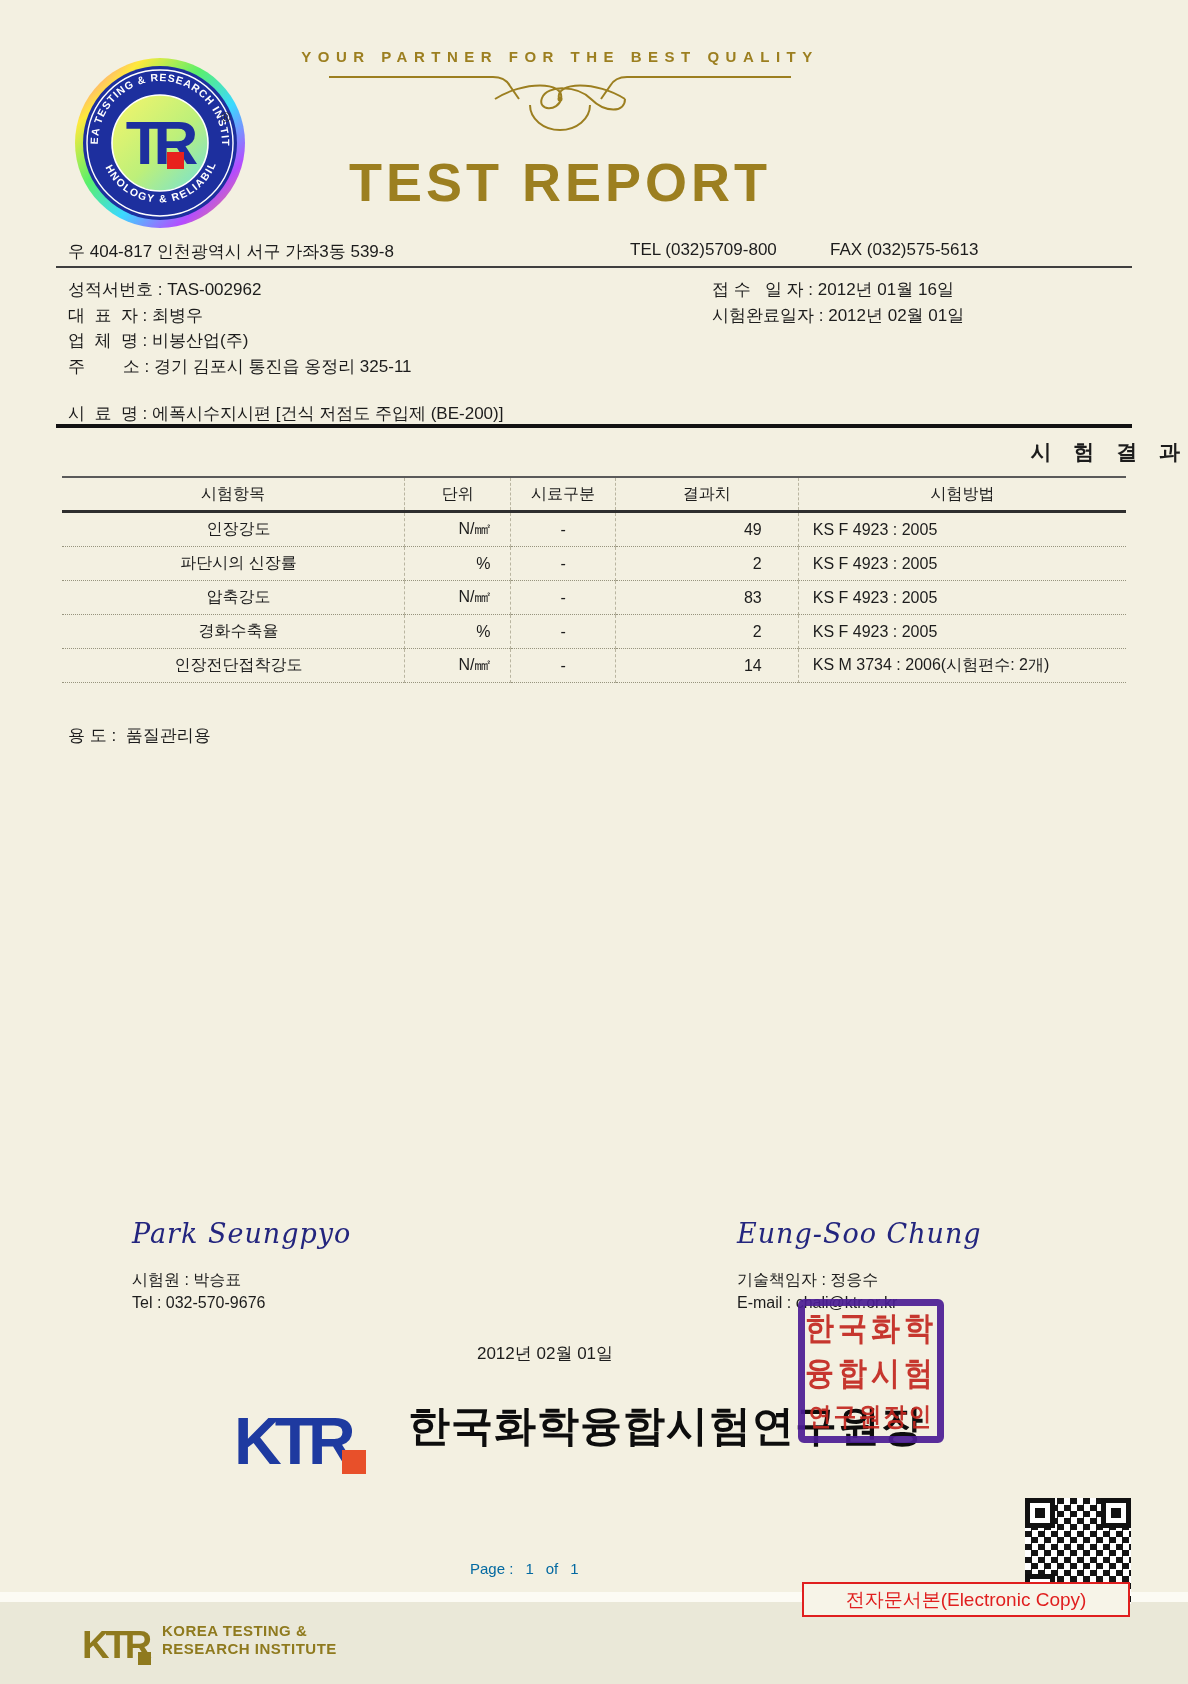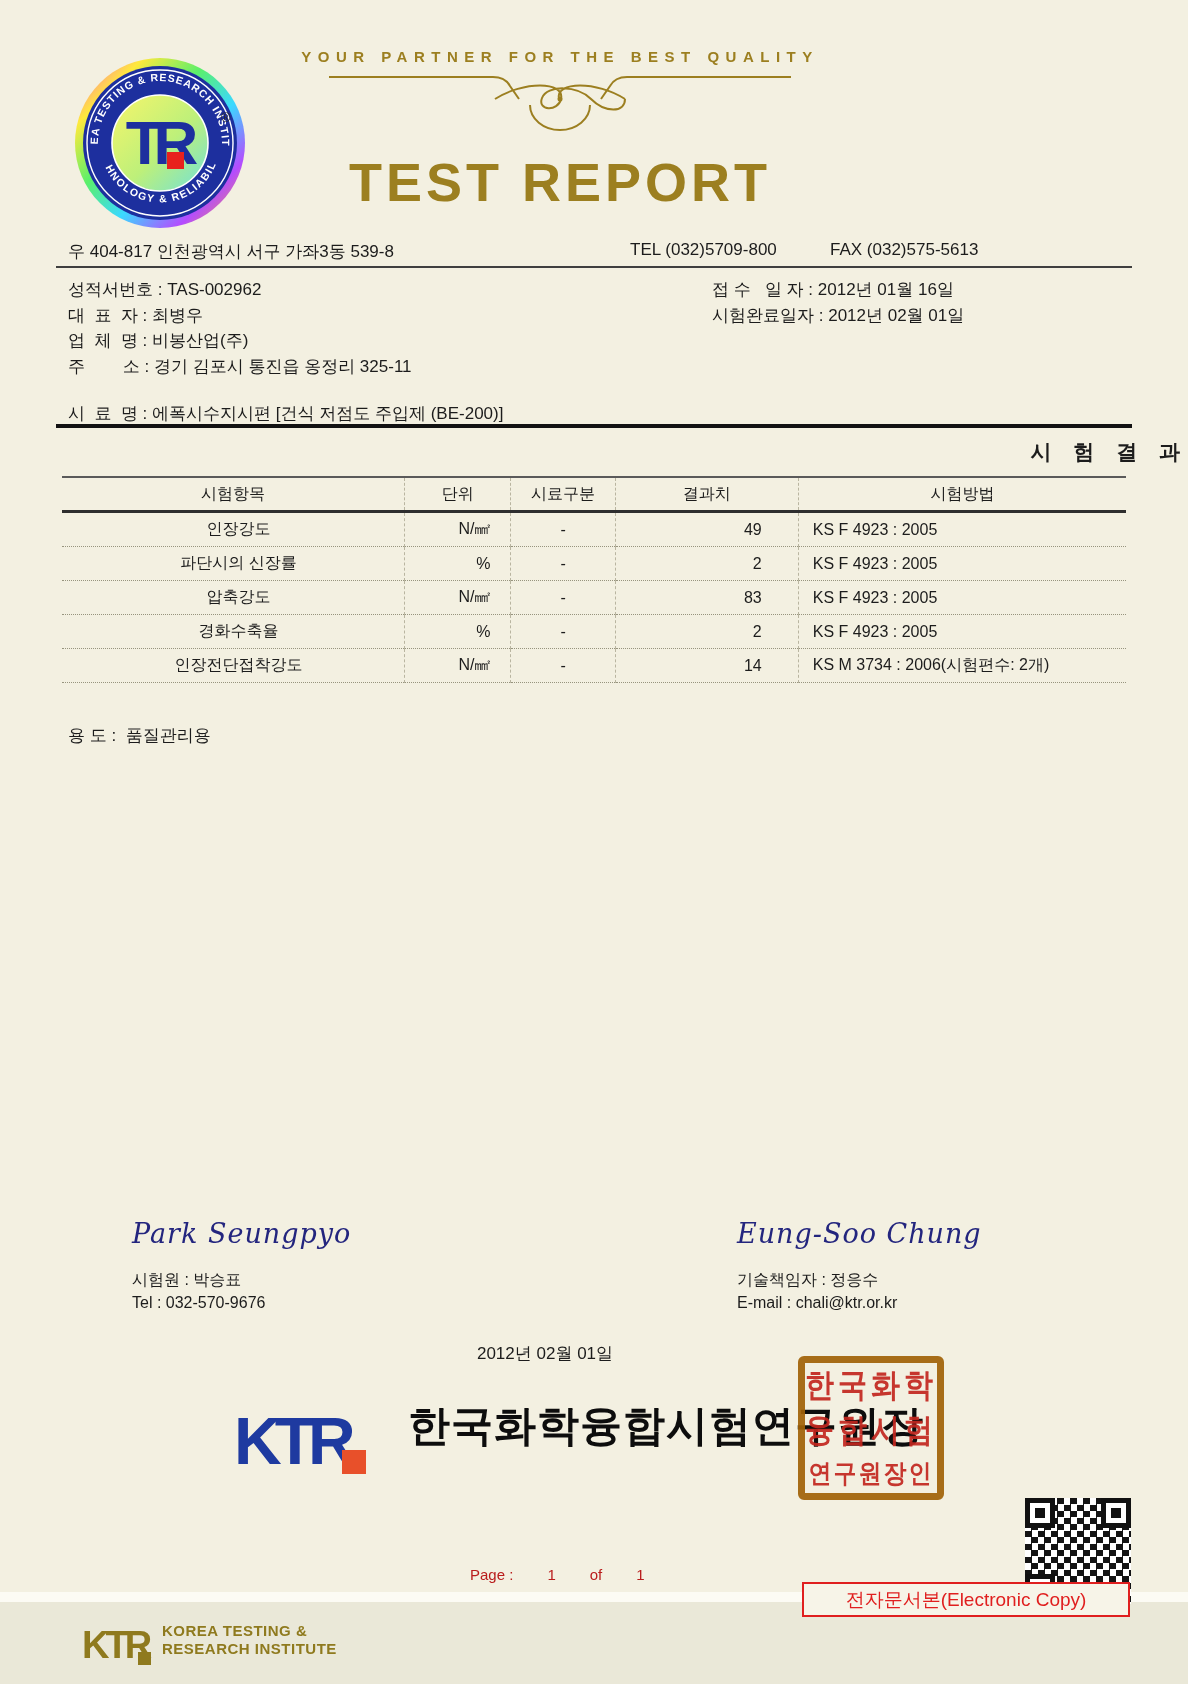--- a/index.html
+++ b/index.html
@@ -49,36 +49,36 @@
   .sig-left{left:132px;top:1218px;}
   .sig-right{left:737px;top:1218px;}
   .signer{font-size:16px;line-height:23px;}
   .signer-left{left:132px;top:1268px;}
   .signer-right{left:737px;top:1268px;}
 
   
   .issue-date{top:1342px;left:0;width:1090px;text-align:center;font-size:17px;}
   #ktr-logo{left:230px;top:1384px;}
   .org-title{left:408px;top:1398px;font-size:42px;font-weight:800;letter-spacing:1px;color:#0d0d0d;white-space:nowrap;}
-  .seal{left:798px;top:1356px;width:132px;height:130px;border:7px solid #a16207;border-radius:6px;
+  .seal{left:798px;top:1299px;width:132px;height:130px;border:7px solid #4c1d95;border-radius:6px;
         display:flex;flex-direction:column;justify-content:space-around;align-items:center;
         color:#c3271f;font-weight:bold;opacity:.92;z-index:4;}
   .seal-row{letter-spacing:4px;font-size:29px;line-height:1;transform:scale(1,1.12);}
   .seal-row.small{font-size:23px;letter-spacing:2px;}
 
   
   .qr{left:1025px;top:1498px;width:106px;height:106px;background:#fff;z-index:3;
       background-image:repeating-conic-gradient(#141414 0% 25%, #ffffff 0% 50%);
       background-size:13px 13px;}
   .finder{position:absolute;width:30px;height:30px;border:5px solid #111;background:#fff;box-sizing:border-box;}
   .finder::after{content:'';position:absolute;left:5px;top:5px;width:10px;height:10px;background:#111;}
   .f-tl{left:0;top:0;} .f-tr{right:0;top:0;} .f-bl{left:0;bottom:0;}
 
   
-  .page-row{left:470px;top:1560px;font-size:15px;display:flex;gap:34px;color:#b91c1c;margin-top:6px;}
+  .page-row{left:470px;top:1560px;font-size:15px;display:flex;gap:12px;color:#0369a1;}
   .ecopy{left:802px;top:1582px;width:324px;height:31px;border:2px solid #e01f1f;background:#f7f4e8;
          color:#e01f1f;font-size:19px;line-height:31px;text-align:center;z-index:5;}
   .white-strip{top:1592px;left:0;width:1188px;height:10px;background:#fcfbf4;z-index:1;}
   .footer-band{top:1602px;left:0;width:1188px;height:82px;background:#eae8d8;z-index:2;}
   #footer-logo{position:absolute;left:80px;top:10px;}
   .footer-org{position:absolute;left:162px;top:20px;font-size:15px;font-weight:800;color:#8f7a1e;line-height:18px;letter-spacing:.5px;}
 </style>
 </head>
 <body>
 

